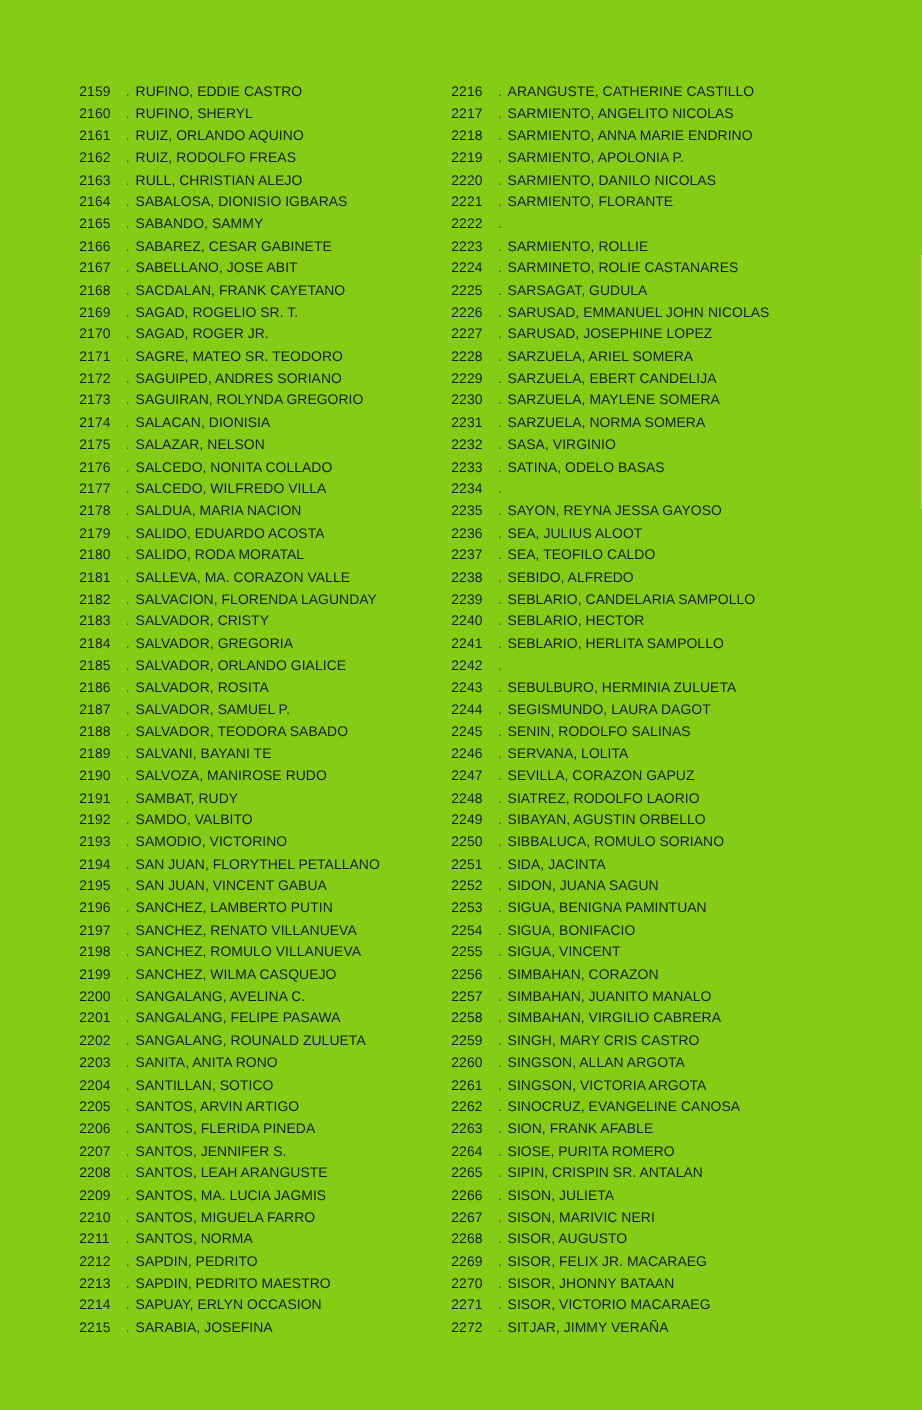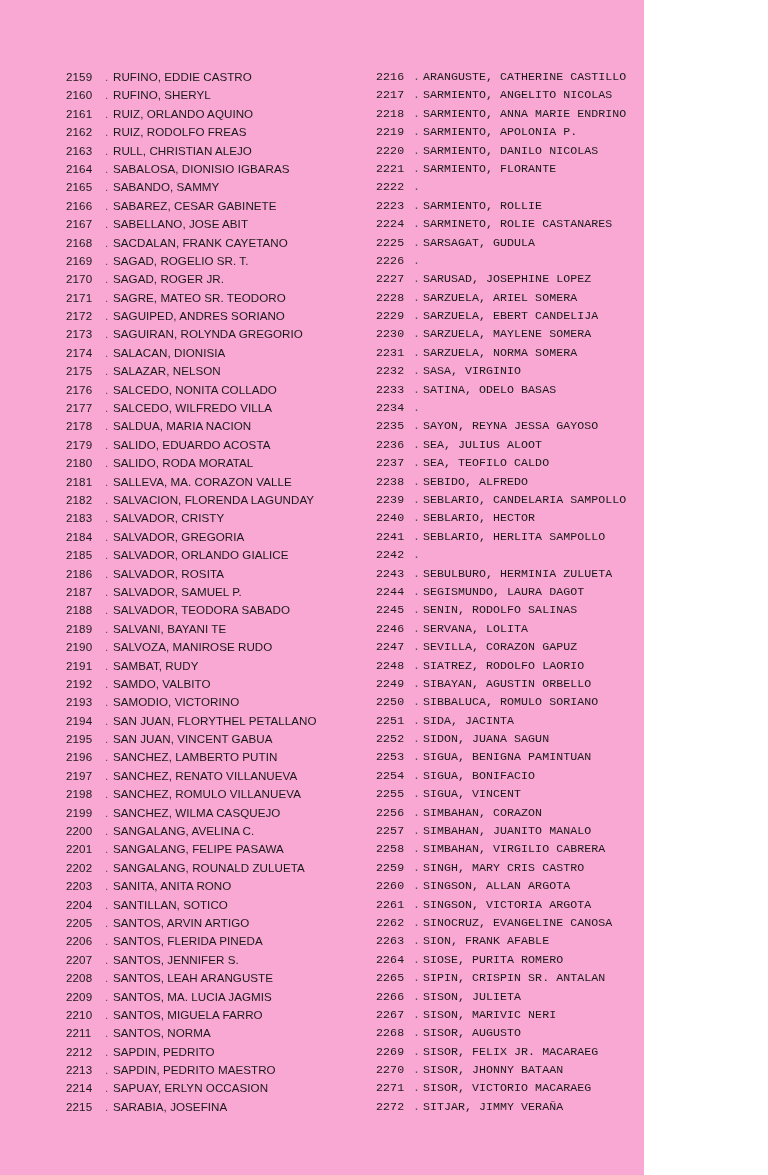--- a/index.html
+++ b/index.html
@@ -9,23 +9,23 @@
   body {
     width: 768px;
     height: 1175px;
     background: #ffffff;
     font-family: "Liberation Sans", sans-serif;
     color: #1a1a1a;
     overflow: hidden;
   }
   #page {
     position: relative;
-    width: 644px;
+    width: 768px;
     height: 1175px;
-    background: #f9a8d4;
+    background: #84cc16;
   }
   #roster {
     position: absolute;
     top: 68px;
     left: 0;
     width: 768px;
     display: flex;
     flex-direction: row;
     align-items: flex-start;
   }
@@ -33,21 +33,20 @@
     display: flex;
     flex-direction: column;
   }
   .column-left {
     margin-left: 66px;
     width: 310px;
   }
   .column-right {
     margin-left: 0px;
     width: 360px;
-    font-family: Liberation Mono, monospace;
   }
   .entry {
     display: flex;
     flex-direction: row;
     align-items: baseline;
     height: 18.4px;
     line-height: 18.4px;
     white-space: nowrap;
   }
   .entry-number {
@@ -405,20 +404,21 @@
           <span class="entry-name">SARMINETO, ROLIE CASTANARES</span>
         </div>
         <div class="entry">
           <span class="entry-number">2225</span>
           <span class="entry-sep">.</span>
           <span class="entry-name">SARSAGAT, GUDULA</span>
         </div>
         <div class="entry">
           <span class="entry-number">2226</span>
           <span class="entry-sep">.</span>
+          <span class="entry-name">SARUSAD, EMMANUEL JOHN NICOLAS</span>
         </div>
         <div class="entry">
           <span class="entry-number">2227</span>
           <span class="entry-sep">.</span>
           <span class="entry-name">SARUSAD, JOSEPHINE LOPEZ</span>
         </div>
         <div class="entry">
           <span class="entry-number">2228</span>
           <span class="entry-sep">.</span>
           <span class="entry-name">SARZUELA, ARIEL SOMERA</span>

